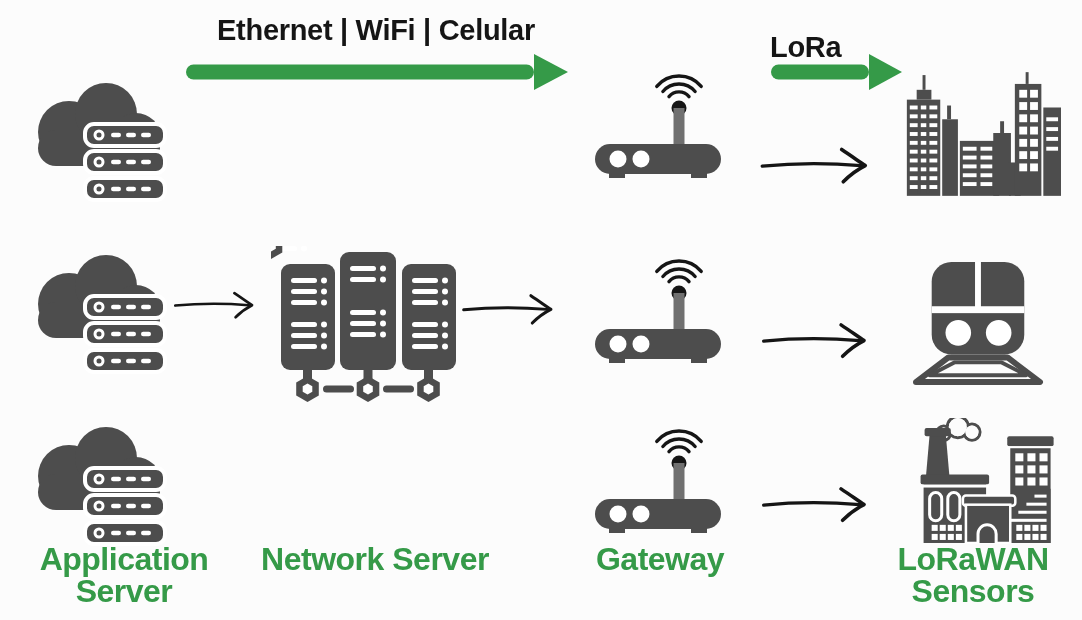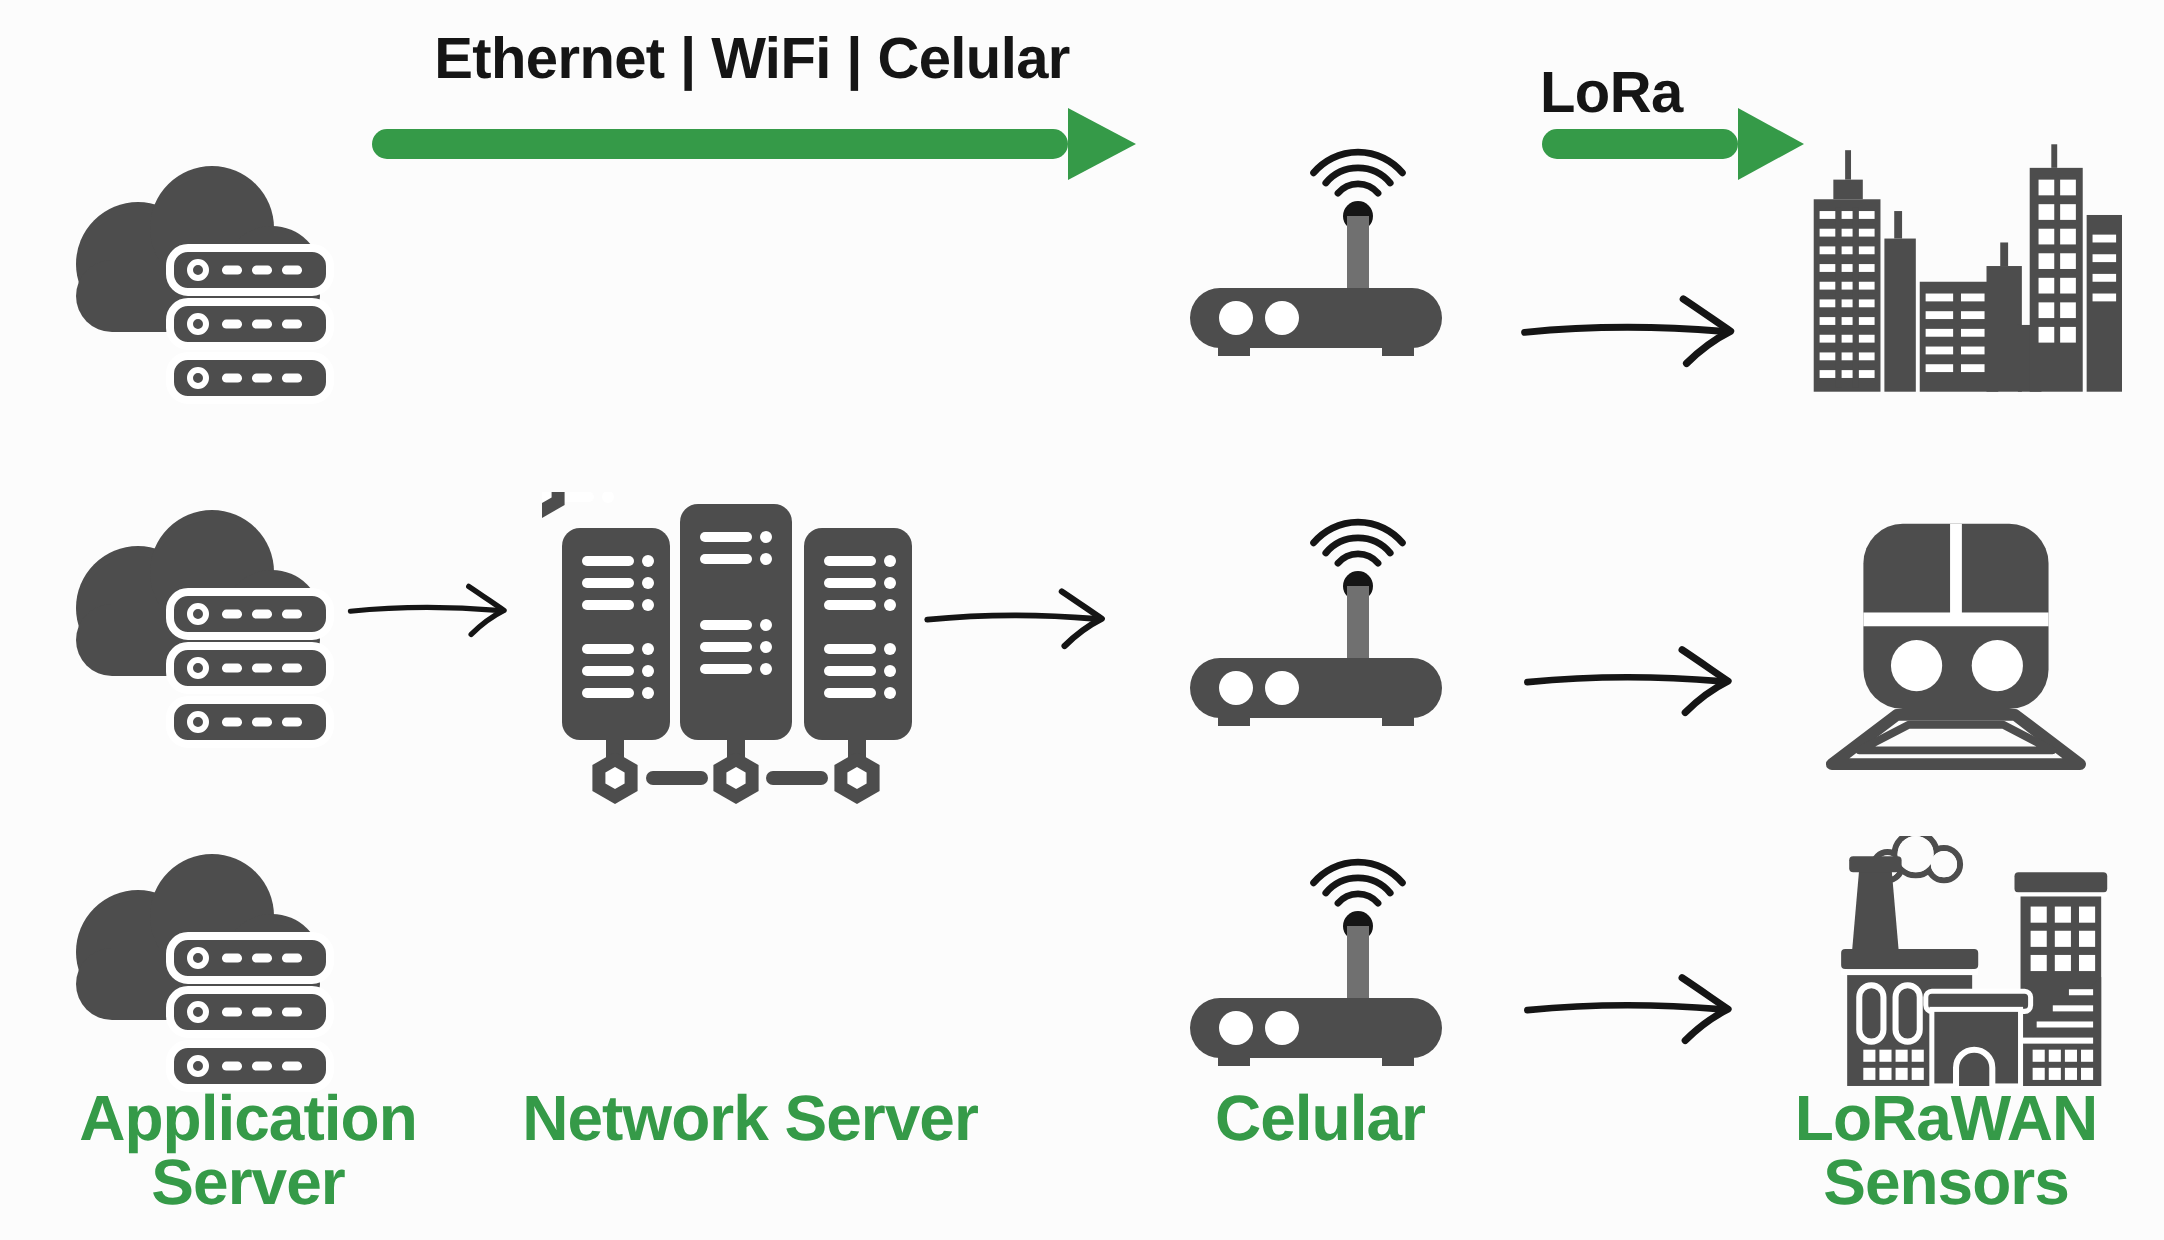--- a/index.html
+++ b/index.html
@@ -333,16 +333,16 @@
     </svg>
   <svg class="harrow a-gw-train">
       <use href="#sym-hand-arrow"></use>
     </svg>
   <svg class="harrow a-gw-factory">
       <use href="#sym-hand-arrow"></use>
     </svg>
 
   <div class="col-label l-net">Network Server</div>
   <div class="col-label l-app">Application Server</div>
-  <div class="col-label l-gw">Celular</div>
+  <div class="col-label l-gw">Gateway</div>
   <div class="col-label l-sens">LoRaWAN Sensors</div>
 
 </div>
 
 </body></html>

